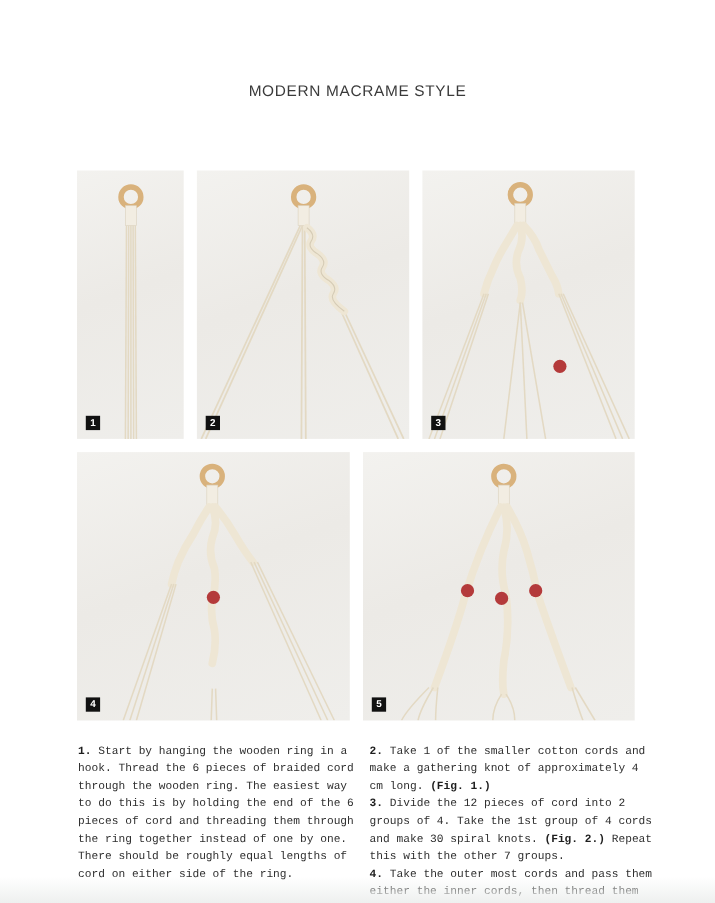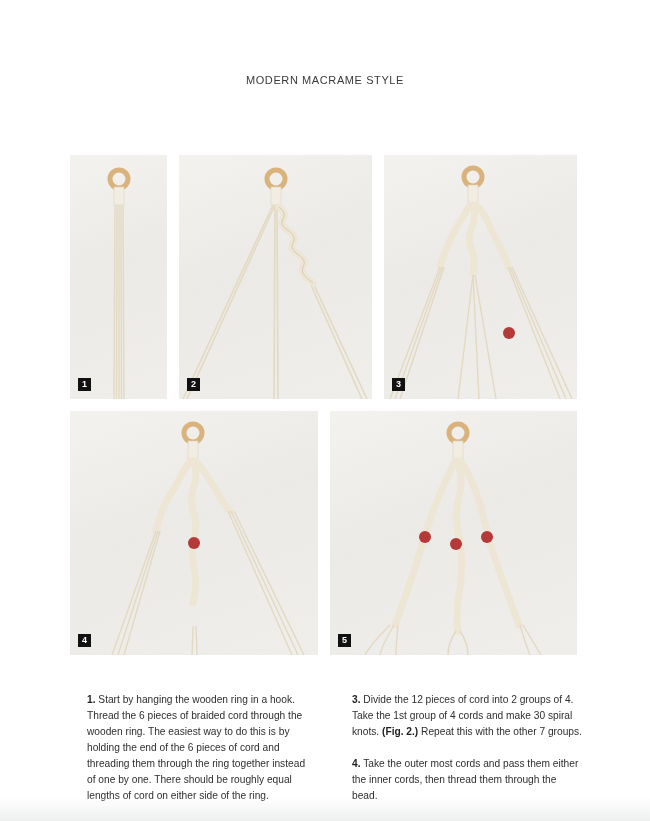--- a/index.html
+++ b/index.html
@@ -9,38 +9,38 @@
     font-family: "Liberation Sans", "DejaVu Sans", sans-serif;
     color: #2b2b2b;
     position: relative;
   }
   .page-bottom-shadow {
     position: absolute; left: 0; right: 0; bottom: 0; height: 24px;
     background: linear-gradient(to bottom, rgba(240,242,242,0) 0%, #eef0ef 100%);
   }
   .running-head {
     position: absolute; top: 74px; left: 0; width: 650px;
-    text-align: center; font-size: 11px; letter-spacing: 0.6px;
+    text-align: center; font-size: 14px; letter-spacing: 0.6px;
     color: #3a3a3a;
   }
   .photo {
     position: absolute; overflow: hidden;
     background: linear-gradient(160deg, #f3f2ef 0%, #eceae6 45%, #efeeeb 100%);
   }
   .photo svg { position: absolute; left: 0; top: 0; width: 100%; height: 100%; }
   .fig-badge {
     position: absolute; width: 13px; height: 13px; background: #111;
     color: #fff; font-size: 9px; font-weight: bold; line-height: 13px;
     text-align: center; font-family: "Liberation Sans", sans-serif;
   }
   .text-col {
     position: absolute; top: 676px; width: 258px;
     font-size: 10.2px; line-height: 16px; color: #2e2e2e;
   }
-  .text-col p { margin: 16px; }
+  .text-col p { margin: 0; font-family: Liberation Mono, monospace; }
   .text-col b { font-weight: bold; color: #1e1e1e; }
 </style>
 </head>
 <body>
 
 <div>
 
   <div class="running-head">MODERN MACRAME STYLE</div>
 
   <div class="photo" style="left:70px; top:155px; width:97px; height:244px;">
@@ -148,18 +148,19 @@
       <circle cx="157" cy="126" r="6" fill="#b43a3a"></circle>
     </svg>
     <div class="fig-badge" style="left:8px; bottom:8px;">5</div>
   </div>
 
   <div class="text-col" style="left:71px;">
     <p><b>1.</b><span> Start by hanging the wooden ring in a hook. Thread the 6 pieces of braided cord through the wooden ring. The easiest way to do this is by holding the end of the 6 pieces of cord and threading them through the ring together instead of one by one. There should be roughly equal lengths of cord on either side of the ring.</span></p>
   </div>
 
   <div class="text-col" style="left:336px; width:262px;">
+    <p><b>2.</b><span> Take 1 of the smaller cotton cords and make a gathering knot of approximately 4 cm long. </span><b>(Fig. 1.)</b></p>
     <p><b>3.</b><span> Divide the 12 pieces of cord into 2 groups of 4. Take the 1st group of 4 cords and make 30 spiral knots. </span><b>(Fig. 2.)</b><span> Repeat this with the other 7 groups.</span></p>
     <p><b>4.</b><span> Take the outer most cords and pass them either the inner cords, then thread them through the bead.</span></p>
   </div>
 
   <div class="page-bottom-shadow"></div>
 </div>
 
 </body></html>

